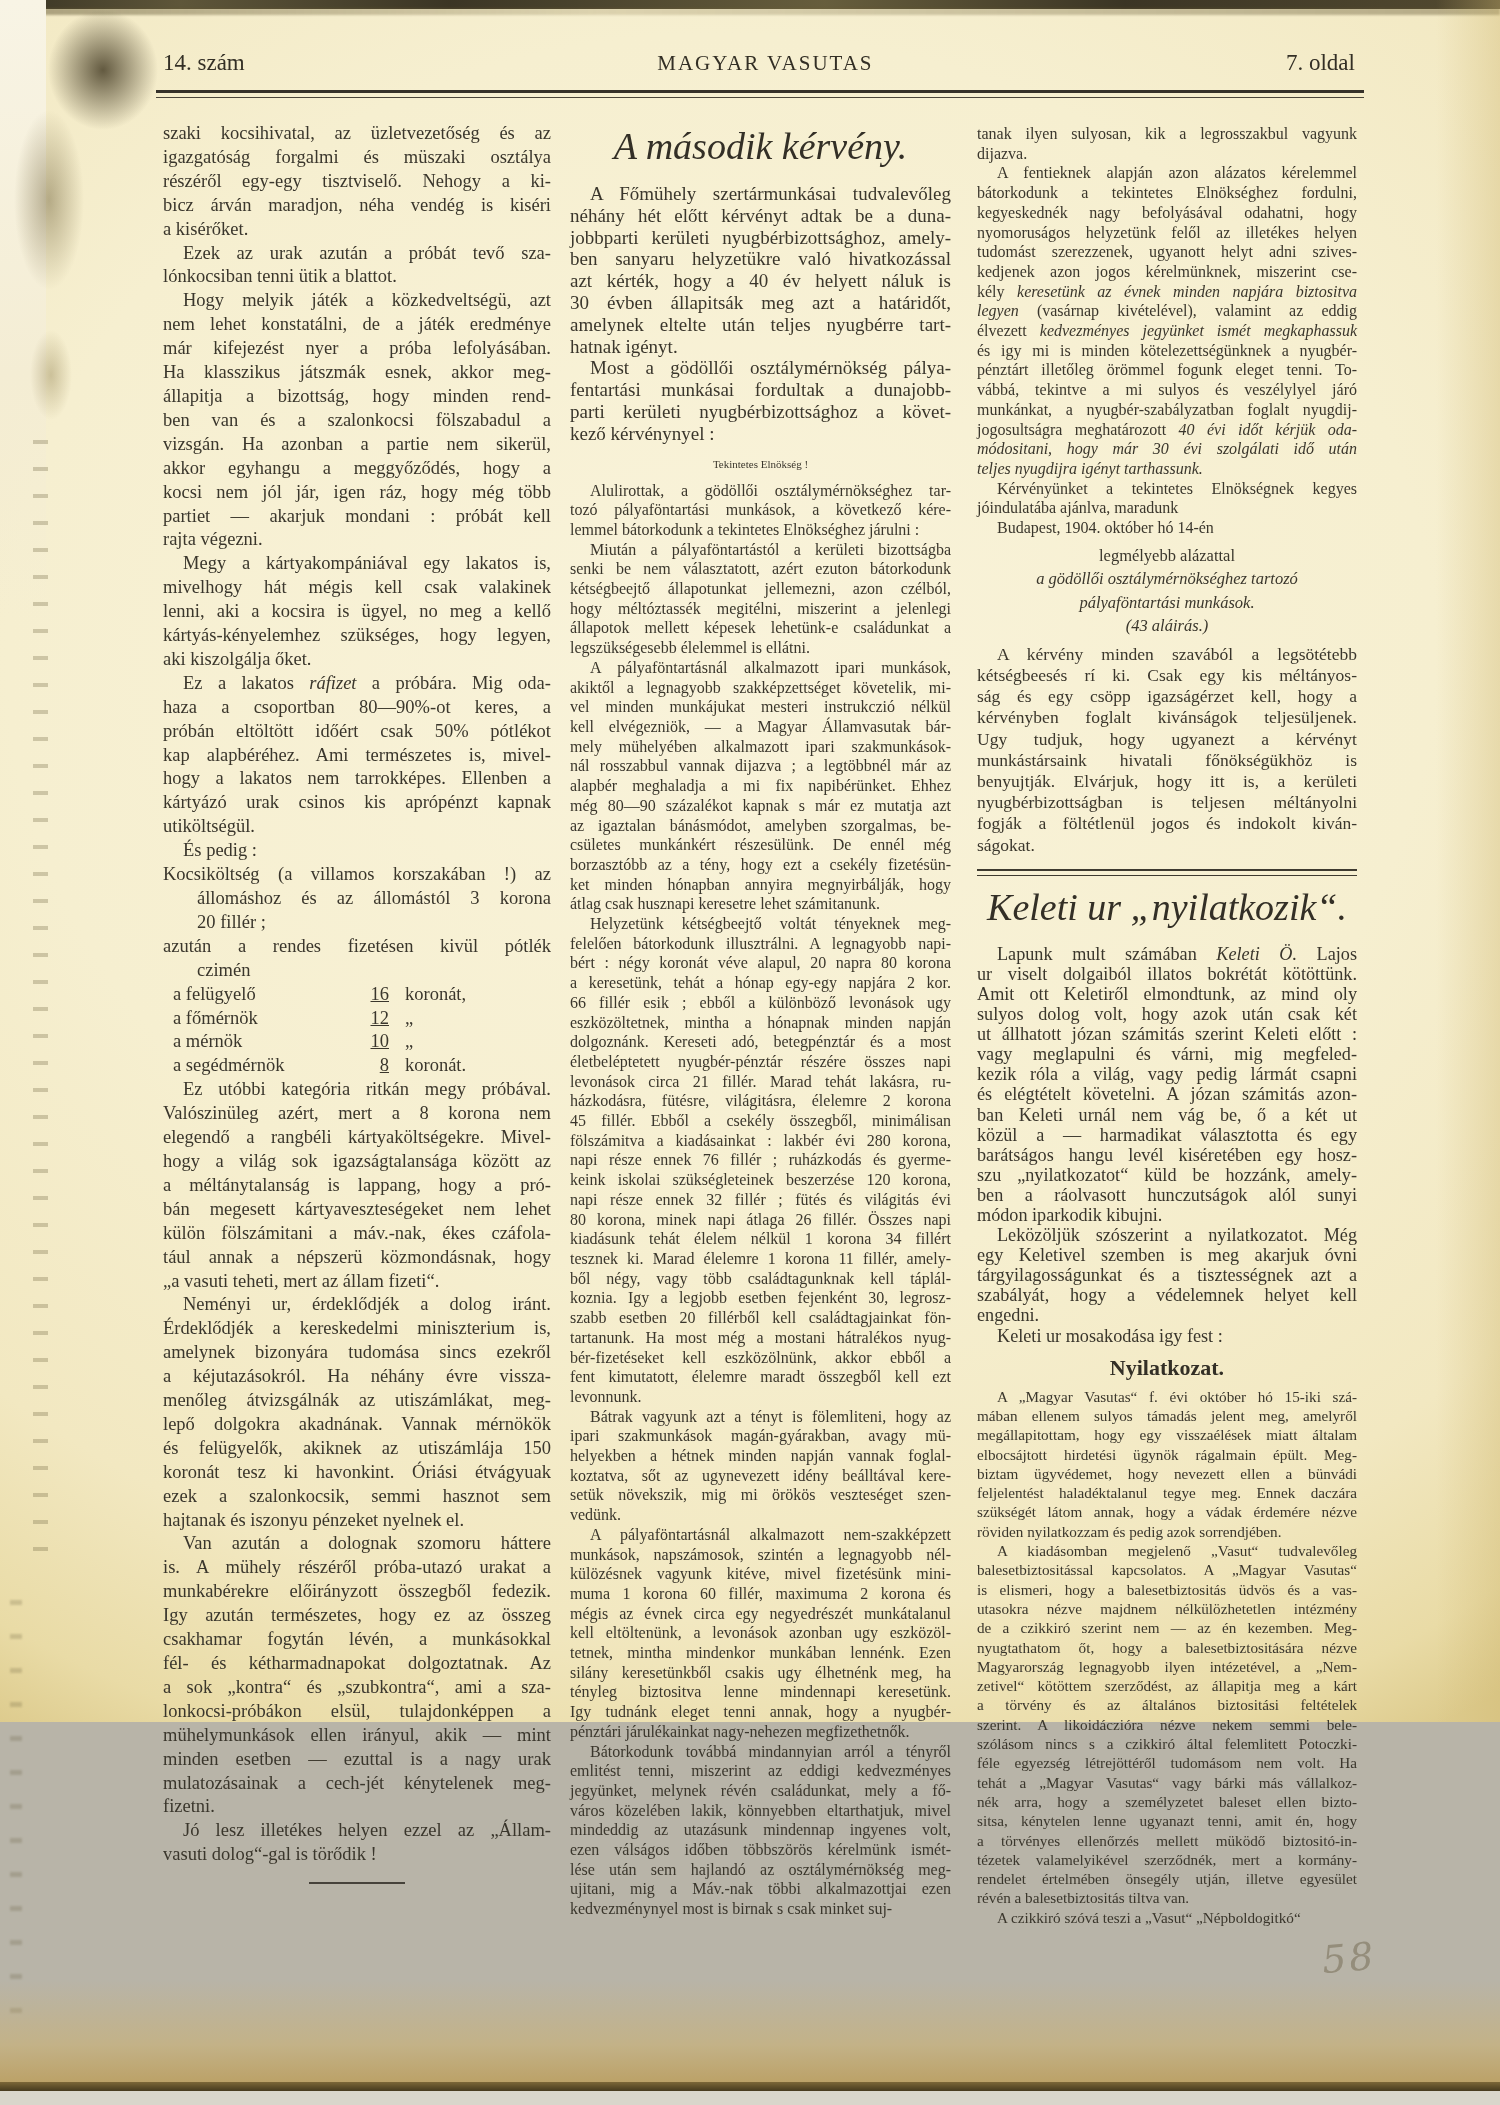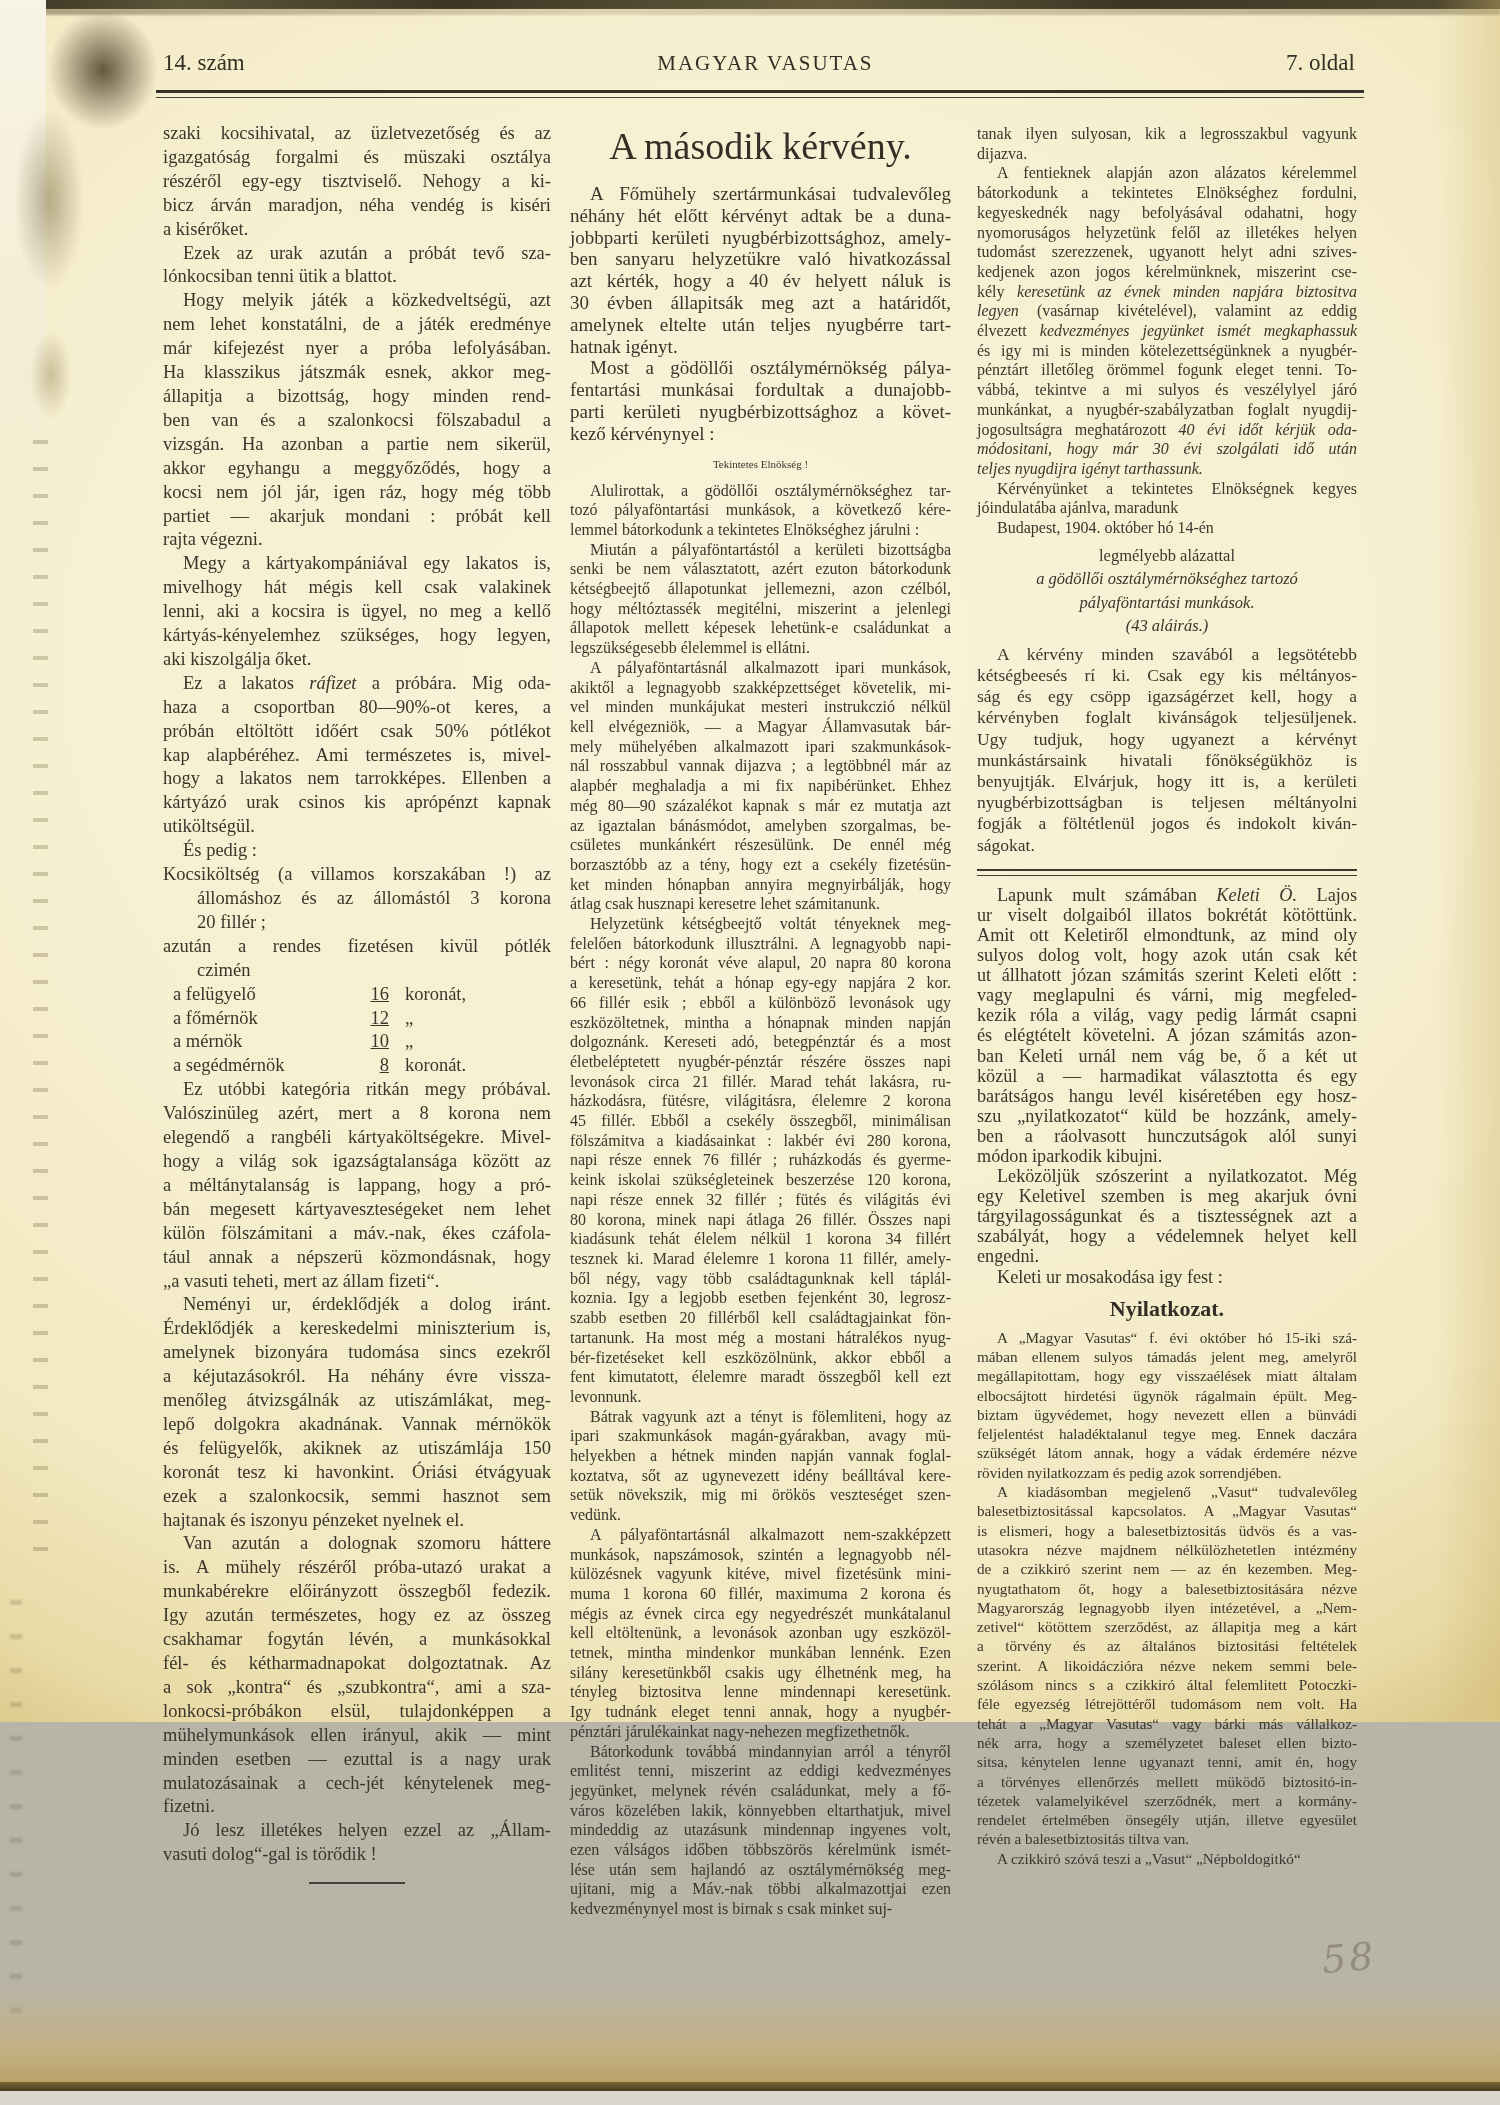--- a/index.html
+++ b/index.html
@@ -54,21 +54,21 @@
   .ctr{text-align:center;text-align-last:center;}
   .it{font-style:italic;}
   .s-c1{font-size:18.5px;line-height:23.9px;}
   .s-intro{font-size:19px;line-height:21.8px;}
   .s-sm{font-size:16px;line-height:19.7px;}
   .s-smh{font-size:11px;line-height:20px;}
   .s-sig{font-size:16.5px;line-height:23.5px;}
   .s-mid{font-size:17.5px;line-height:21.2px;}
   .s-kel{font-size:18.2px;line-height:20.1px;}
   .s-ny{font-size:15.2px;line-height:19.3px;}
-  .h1{font-size:38px;text-align:center;margin:2px 0 15px;color:#332f26;}
+  .h1{font-size:38px;text-align:center;margin:2px 0 15px;color:#332f26;font-style:italic;}
   .h2{font-size:22px;font-weight:bold;text-align:center;margin:9px 0 6px;color:#332f26;}
   .trow{display:flex;padding-left:10px;justify-content:space-between;}
   .tl{width:180px;}
   .tv{width:36px;text-align:right;text-decoration:underline;}
   .tu{flex:1;padding-left:16px;}
   .rule-short{width:96px;border-top:2px solid #46423a;margin:15px auto 0;}
   .rule-double{height:4px;border-top:2px solid #3e3a30;border-bottom:1px solid #3e3a30;margin:13px 0 9px;}
   
   .handnum{position:absolute;left:1322px;top:1936px;
     font-family:"DejaVu Serif",serif;font-style:italic;font-size:38px;
@@ -315,20 +315,21 @@
       <div class="line s-mid just"><span>kétségbeesés rí ki. Csak egy kis méltányos-</span></div>
       <div class="line s-mid just"><span>ság és egy csöpp igazságérzet kell, hogy a</span></div>
       <div class="line s-mid just"><span>kérvényben foglalt kivánságok teljesüljenek.</span></div>
       <div class="line s-mid just"><span>Ugy tudjuk, hogy ugyanezt a kérvényt</span></div>
       <div class="line s-mid just"><span>munkástársaink hivatali főnökségükhöz is</span></div>
       <div class="line s-mid just"><span>benyujtják. Elvárjuk, hogy itt is, a kerületi</span></div>
       <div class="line s-mid just"><span>nyugbérbizottságban is teljesen méltányolni</span></div>
       <div class="line s-mid just"><span>fogják a föltétlenül jogos és indokolt kiván-</span></div>
       <div class="line s-mid"><span>ságokat.</span></div>
       <div class="rule-double"></div>
+      <div class="h1">Keleti ur „nyilatkozik“.</div>
       <div class="line s-kel just ind"><span>Lapunk mult számában </span><span class="it">Keleti Ö.</span><span> Lajos</span></div>
       <div class="line s-kel just"><span>ur viselt dolgaiból illatos bokrétát kötöttünk.</span></div>
       <div class="line s-kel just"><span>Amit ott Keletiről elmondtunk, az mind oly</span></div>
       <div class="line s-kel just"><span>sulyos dolog volt, hogy azok után csak két</span></div>
       <div class="line s-kel just"><span>ut állhatott józan számitás szerint Keleti előtt :</span></div>
       <div class="line s-kel just"><span>vagy meglapulni és várni, mig megfeled-</span></div>
       <div class="line s-kel just"><span>kezik róla a világ, vagy pedig lármát csapni</span></div>
       <div class="line s-kel just"><span>és elégtételt követelni. A józan számitás azon-</span></div>
       <div class="line s-kel just"><span>ban Keleti urnál nem vág be, ő a két ut</span></div>
       <div class="line s-kel just"><span>közül a — harmadikat választotta és egy</span></div>

